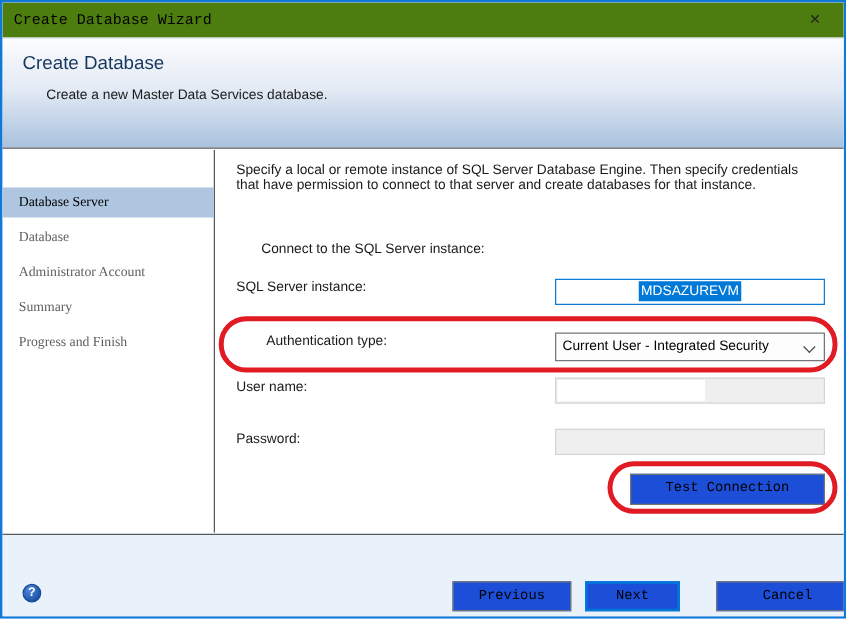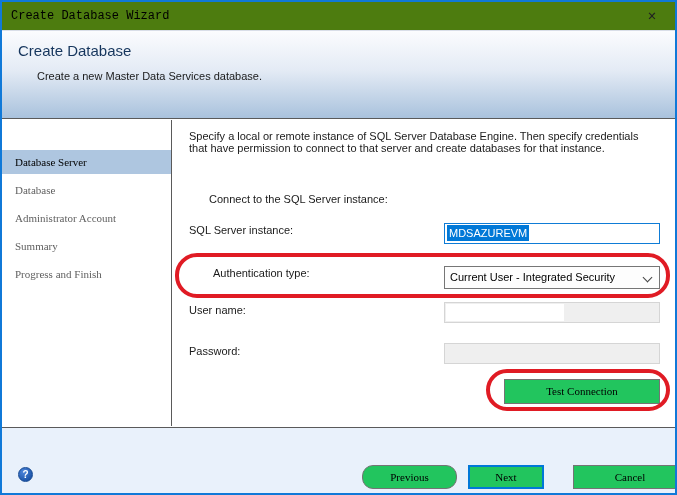--- a/index.html
+++ b/index.html
@@ -38,51 +38,51 @@
   .intro { position:absolute; left:17px; top:10px; width:460px; line-height:12px; color:#1a1a1a; }
   .connect-label { position:absolute; left:17px; top:73px;margin-left:20px; }
   .form-label { position:absolute; left:17px; }
   .form-control { position:absolute; left:272px; width:216px; }
 
   .lbl-instance { top:104px; }
   .lbl-auth { top:147px;margin-left:24px; }
   .lbl-user { top:184px; }
   .lbl-pass { top:225px; }
 
-  .input-focus { top:103px; height:21px; background:#fff; border:1px solid #0f7cd6; padding:1px 2px; }
+  .input-focus { top:103px; height:21px; background:#fff; border:1px solid #0f7cd6; padding:1px 2px;text-align:center; }
   .selected-text { display:inline-block; background:#0078d7; color:#fff; padding:1px 2px; line-height:14px; }
 
   .combobox { top:146px; height:23px; background:#fdfdfd; border:1px solid #767676;
     line-height:21px; padding-left:5px; color:#000; }
   .combo-chevron { position:absolute; right:8px; top:7px; width:7px; height:7px;
     border-right:1px solid #444; border-bottom:1px solid #444; transform:rotate(45deg); }
 
   .field-disabled { height:21px; background:#efefef; border:1px solid #d5d5d5; }
   .field-user { top:182px; }
   .field-pass { top:223px; }
   .redaction { position:absolute; left:1px; top:1px; width:118px; height:17px; background:#ffffff; }
 
-  .btn { background:#22c55e; border:1px solid #747474; font-family:Liberation Serif, serif;
+  .btn { background:#1d4ed8; border:1px solid #747474; font-family:Liberation Mono, monospace;
     font-size:11px; color:#000; text-align:center; }
   .btn-test { position:absolute; left:332px; top:259px; width:156px; height:25px; line-height:23px; }
 
   
   .annotation { position:absolute; border:4px solid #e01b24; border-radius:22px; background:transparent; pointer-events:none; }
   .annotation-auth { left:3px; top:133px; width:495px; height:45px; }
   .annotation-test { left:314px; top:249px; width:184px; height:42px; }
 
   
   .footer { position:absolute; top:425px; left:0; width:100%; height:68px;
     background:#e9f1fb; border-top:1px solid #5a5a5a; }
   .help-icon { position:absolute; left:16px; top:39px; width:15px; height:15px; border-radius:50%;
     background:radial-gradient(circle at 35% 30%, #4f86db, #1c54a8 75%);
     border:1px solid #164a92; color:#fff; font-size:10px; font-weight:bold;
     text-align:center; line-height:14px; }
   .footer-btn { position:absolute; top:37px; height:24px; line-height:21px; }
-  .btn-previous { left:360px; width:95px;border-radius:11px; }
+  .btn-previous { left:360px; width:95px; }
   .btn-next { left:466px; width:76px; border:2px solid #0078d7; }
   .btn-cancel { left:571px; width:114px; }
 </style>
 </head>
 <body>
 
 <div class="dialog">
 
   <div class="titlebar">
     <span class="title">Create Database Wizard</span>

